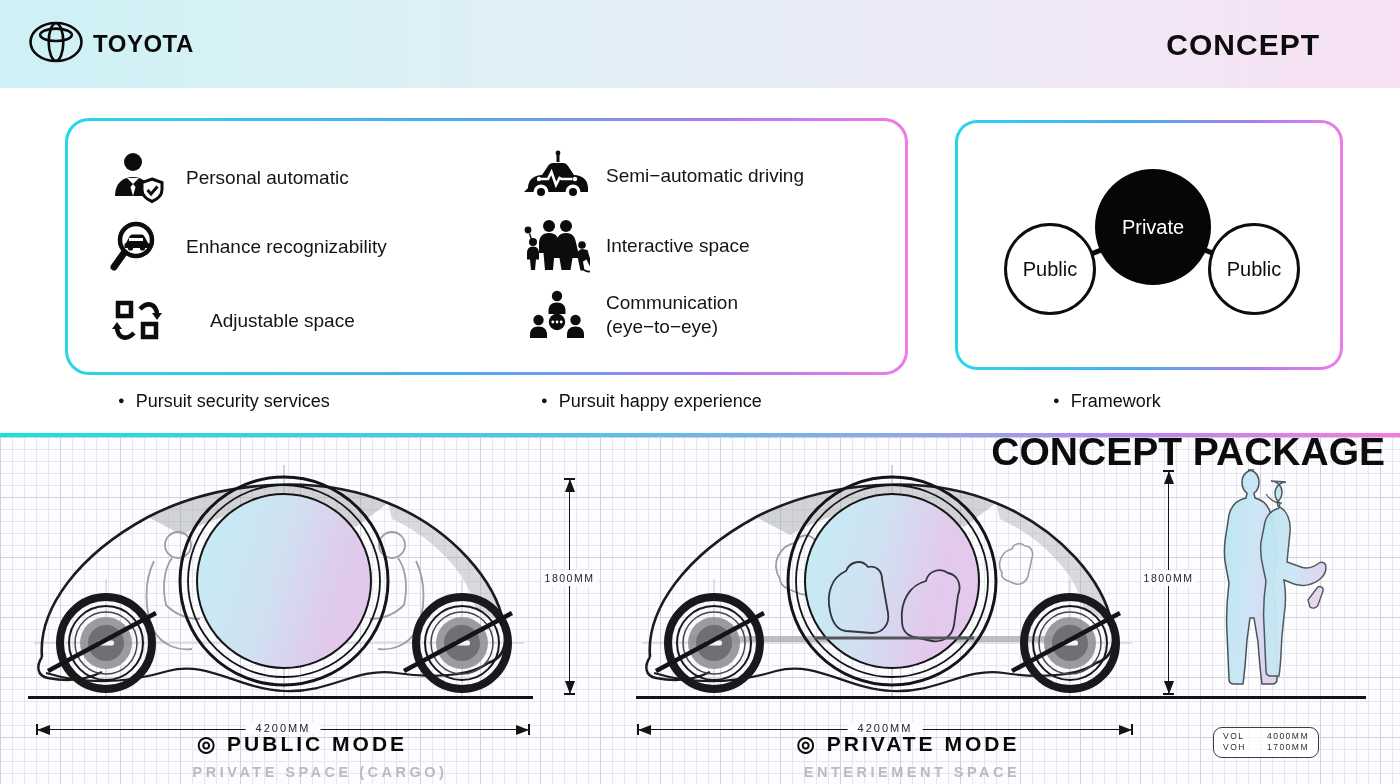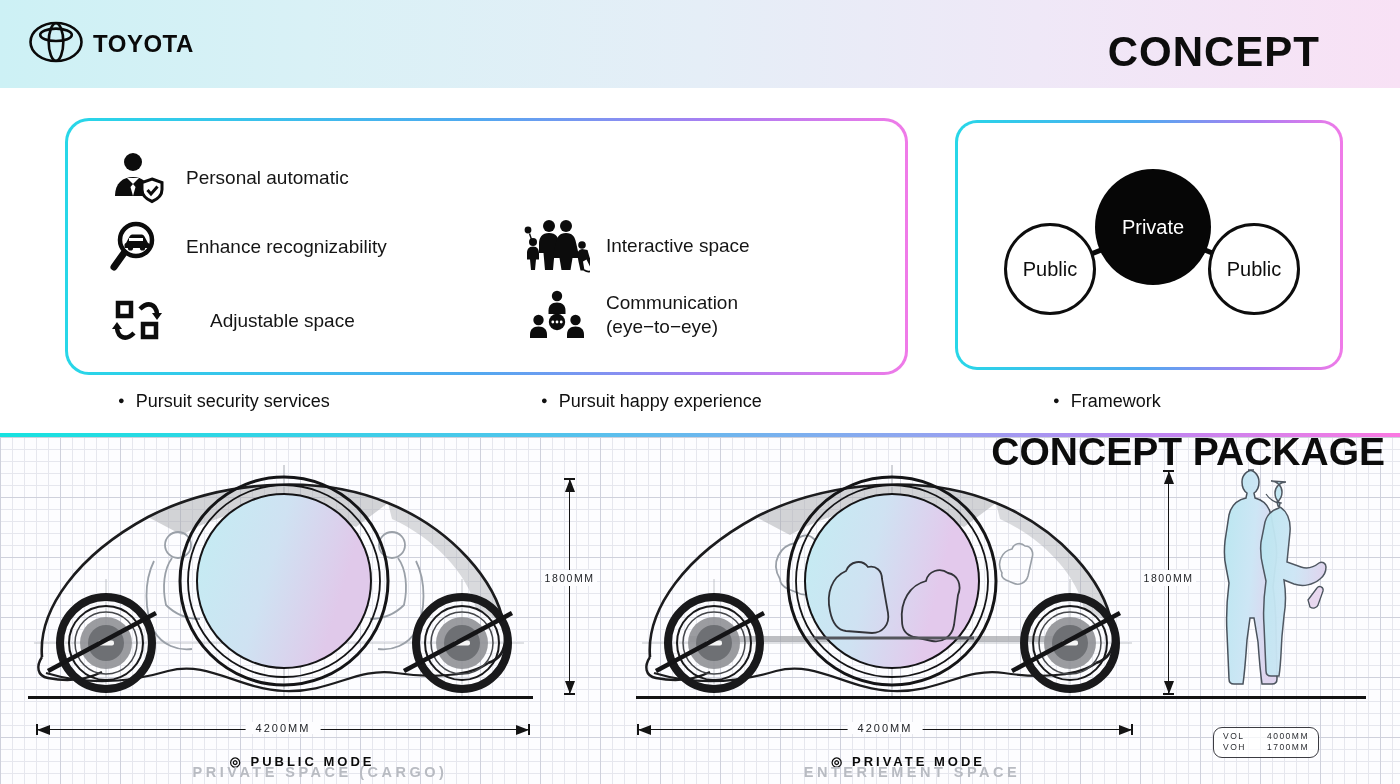--- a/index.html
+++ b/index.html
@@ -5,21 +5,21 @@
   * { margin:0; padding:0; box-sizing:border-box; }
   html,body { width:1400px; height:784px; overflow:hidden;
     font-family:"Liberation Sans", sans-serif; background:#fff; }
   .stage { position:absolute; inset:0; width:1400px; height:784px; }
 
   
   .header { position:absolute; left:0; top:0; width:1400px; height:88px;
     background:linear-gradient(90deg,#cdf1f5 0%,#d9f1f6 22%,#e5eef7 50%,#efe8f7 74%,#f8e1f5 100%); }
   .brand { position:absolute; left:28px; top:21px; display:flex; align-items:center; gap:9px; }
   .brand-name { font-size:24px; font-weight:bold; letter-spacing:0.5px; color:#0a0a0a; }
-  .header-title { position:absolute; right:80px; top:28px; font-size:42px; font-weight:bold;
+  .header-title { position:absolute; right:80px; top:28px; font-size:30px; font-weight:bold;
     color:#0d0d0d; letter-spacing:1px; }
 
   
   .concept-area { position:absolute; left:0; top:88px; width:1400px; height:345px; background:#fff; }
   .gbox { position:absolute; border:3px solid transparent; border-radius:24px;
     background:linear-gradient(#fff,#fff) padding-box,
                linear-gradient(90deg,#27d7e8 0%,#4faaf0 48%,#ad7df2 78%,#f07ae8 100%) border-box; }
   .feature-box { left:65px; top:30px; width:843px; height:257px; }
   .framework-box { left:955px; top:32px; width:388px; height:250px; border-radius:22px; }
 
@@ -96,22 +96,22 @@
   .varr-t { top:1px;    border:5px solid transparent; border-top:0;    border-bottom:13px solid #141414; }
   .varr-b { bottom:1px; border:5px solid transparent; border-bottom:0; border-top:13px solid #141414; }
   .vtick { position:absolute; height:1.6px; width:11px; left:0; background:#141414; }
   .vtick-t { top:0; } .vtick-b { bottom:0; }
   .vdim-label { position:absolute; left:50%; transform:translateX(-50%);
     background:#fdfdff; padding:2px 3px; font-size:10.5px; letter-spacing:1.5px;
     color:#222428; white-space:nowrap; }
   .vdim-left  .vdim-label { top:92px; }
   .vdim-right .vdim-label { top:100px; }
 
-  .mode-label { position:absolute; top:317px; transform:translateX(-50%); font-weight:bold;
-    font-size:13px; letter-spacing:3px; color:#0a0a0a; white-space:nowrap; }
+  .mode-label { position:absolute; top:295px; transform:translateX(-50%); font-weight:bold;
+    font-size:21px; letter-spacing:3px; color:#0a0a0a; white-space:nowrap; }
   .mode-left  { left:302px; }
   .mode-right { left:908px; }
   .space-label { position:absolute; top:327px; transform:translateX(-50%);
     font-size:14.5px; letter-spacing:3.5px; color:#b8bbc2; font-weight:bold; white-space:nowrap; }
   .space-left  { left:305px;padding-left:30px; }
   .space-right { left:912px; }
 
   .couple { position:absolute; left:1210px; top:27px; width:120px; height:233px; }
 
   .spec-table { position:absolute; left:1213px; top:290px; width:106px; height:31px;
@@ -178,20 +178,37 @@
             <path d="M33,30 h13 v13 h-13 z" fill="none" stroke="#0c0c0c" stroke-width="4.5"></path>
             <path d="M30,15 C38,7 46,10 47,20" fill="none" stroke="#0c0c0c" stroke-width="4.5"></path>
             <path d="M47,26 l-5,-7 h10 z" fill="#0c0c0c"></path>
             <path d="M24,39 C16,47 8,44 7,34" fill="none" stroke="#0c0c0c" stroke-width="4.5"></path>
             <path d="M7,28 l5,7 h-10 z" fill="#0c0c0c"></path>
           </svg>
         </span>
         <span class="feature-label">Adjustable space</span>
       </div>
 
+      <div class="feature-item fi-3">
+        <span class="icon-box">
+          <svg width="66" height="54" viewBox="0 0 66 54">
+            <path d="M34,13 V5" stroke="#0c0c0c" stroke-width="3"></path>
+            <circle cx="34" cy="4" r="2.4" fill="#0c0c0c"></circle>
+            <path d="M4,39 c0,-8 6,-13 14,-13 l6,-9 c1.2,-2 3,-3 5.2,-3 h9.6 c2.2,0 4,1 5.2,3 l6,9 c8,0 14,5 14,13 v4 h-64 z" fill="#0c0c0c"></path>
+            <circle cx="17" cy="43" r="7.5" fill="#ffffff"></circle>
+            <circle cx="17" cy="43" r="4" fill="#0c0c0c"></circle>
+            <circle cx="49" cy="43" r="7.5" fill="#ffffff"></circle>
+            <circle cx="49" cy="43" r="4" fill="#0c0c0c"></circle>
+            <circle cx="15" cy="30" r="2.2" fill="#ffffff"></circle>
+            <circle cx="51" cy="30" r="2.2" fill="#ffffff"></circle>
+            <path d="M17,30 h7 l3.5,-7 4.5,13 3.5,-7 2,1 h11" fill="none" stroke="#ffffff" stroke-width="2.6"></path>
+          </svg>
+        </span>
+        <span class="feature-label">Semi−automatic driving</span>
+      </div>
 
       <div class="feature-item fi-4">
         <span class="icon-box">
           <svg width="66" height="56" viewBox="0 0 66 56">
             <circle cx="25" cy="8" r="6" fill="#0c0c0c"></circle>
             <path d="M25,15 c-7,0 -10,4.5 -10,11 v9 h4.5 l1.5,17 h8 l1.5,-17 h4.5 v-9 c0,-6.5 -3,-11 -10,-11 z" fill="#0c0c0c"></path>
             <circle cx="42" cy="8" r="6" fill="#0c0c0c"></circle>
             <path d="M42,15 c-6.5,0 -9,4 -10,9.5 l-3.5,15.5 h7 l2,12 h9 l2,-12 h7 L52,24.5 C51,19 48.5,15 42,15 z" fill="#0c0c0c"></path>
             <circle cx="9" cy="24" r="4" fill="#0c0c0c"></circle>
             <path d="M9,28.5 c-4.5,0 -6,3 -6,7 v6 h3 l1,10.5 h4 l1,-10.5 h3 v-6 c0,-4 -1.5,-7 -6,-7 z" fill="#0c0c0c"></path>

